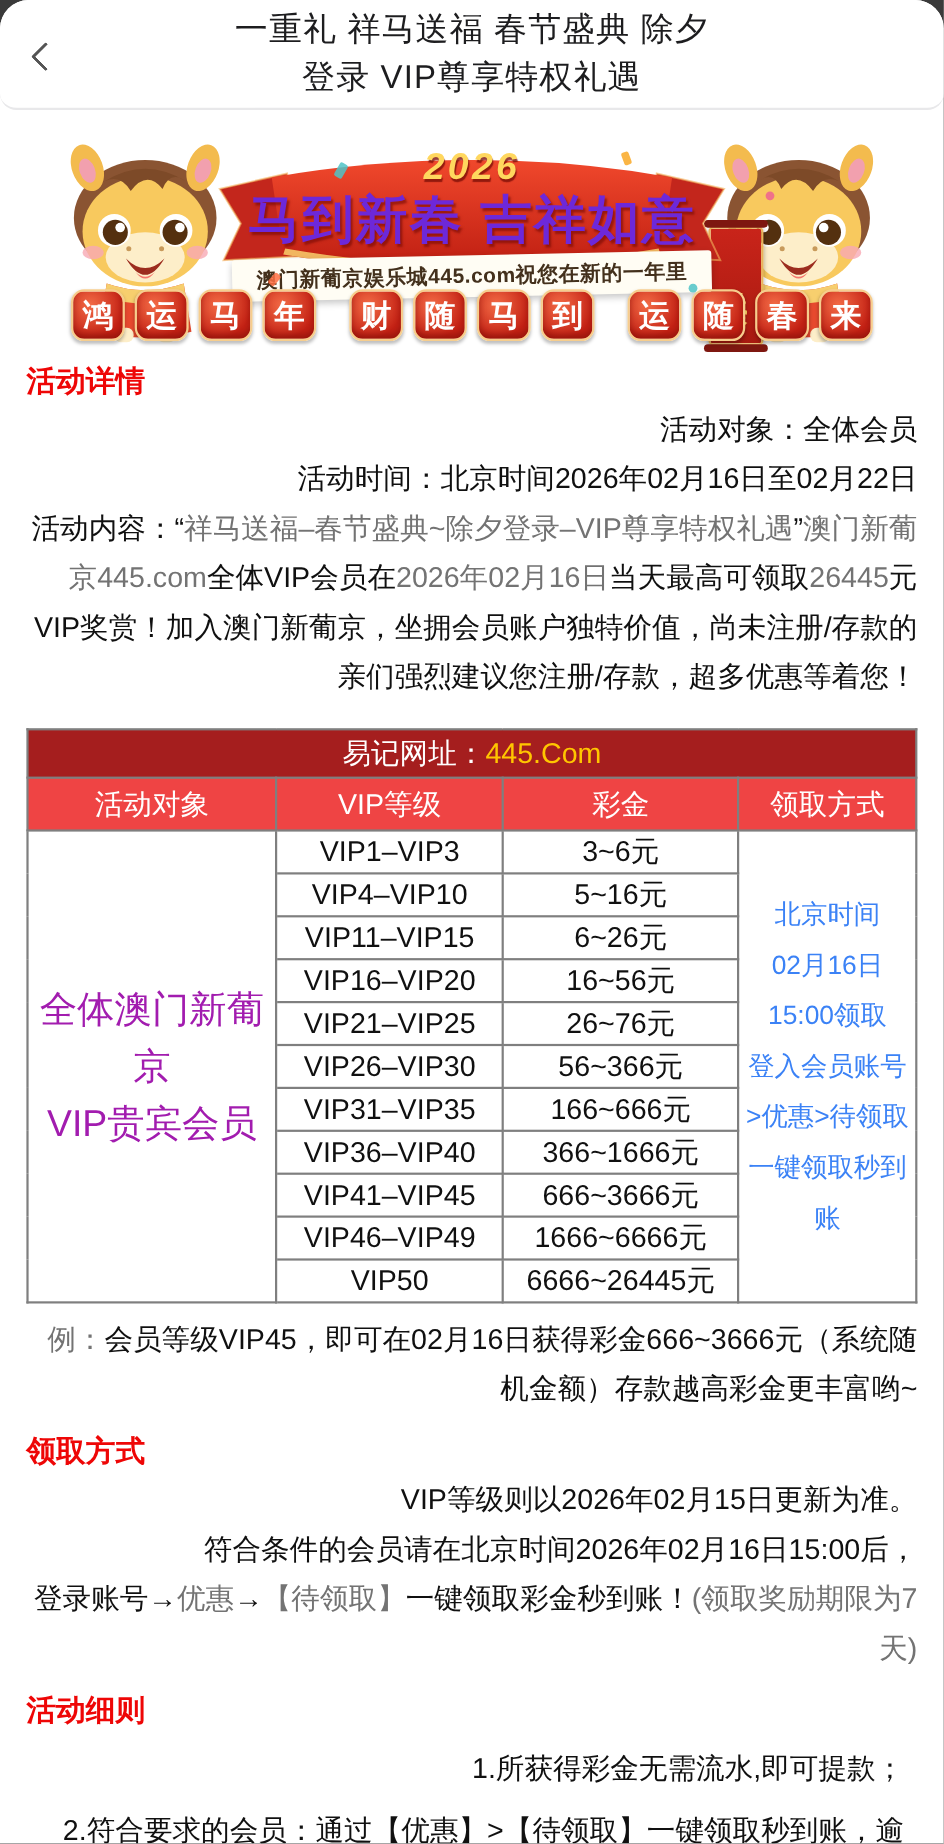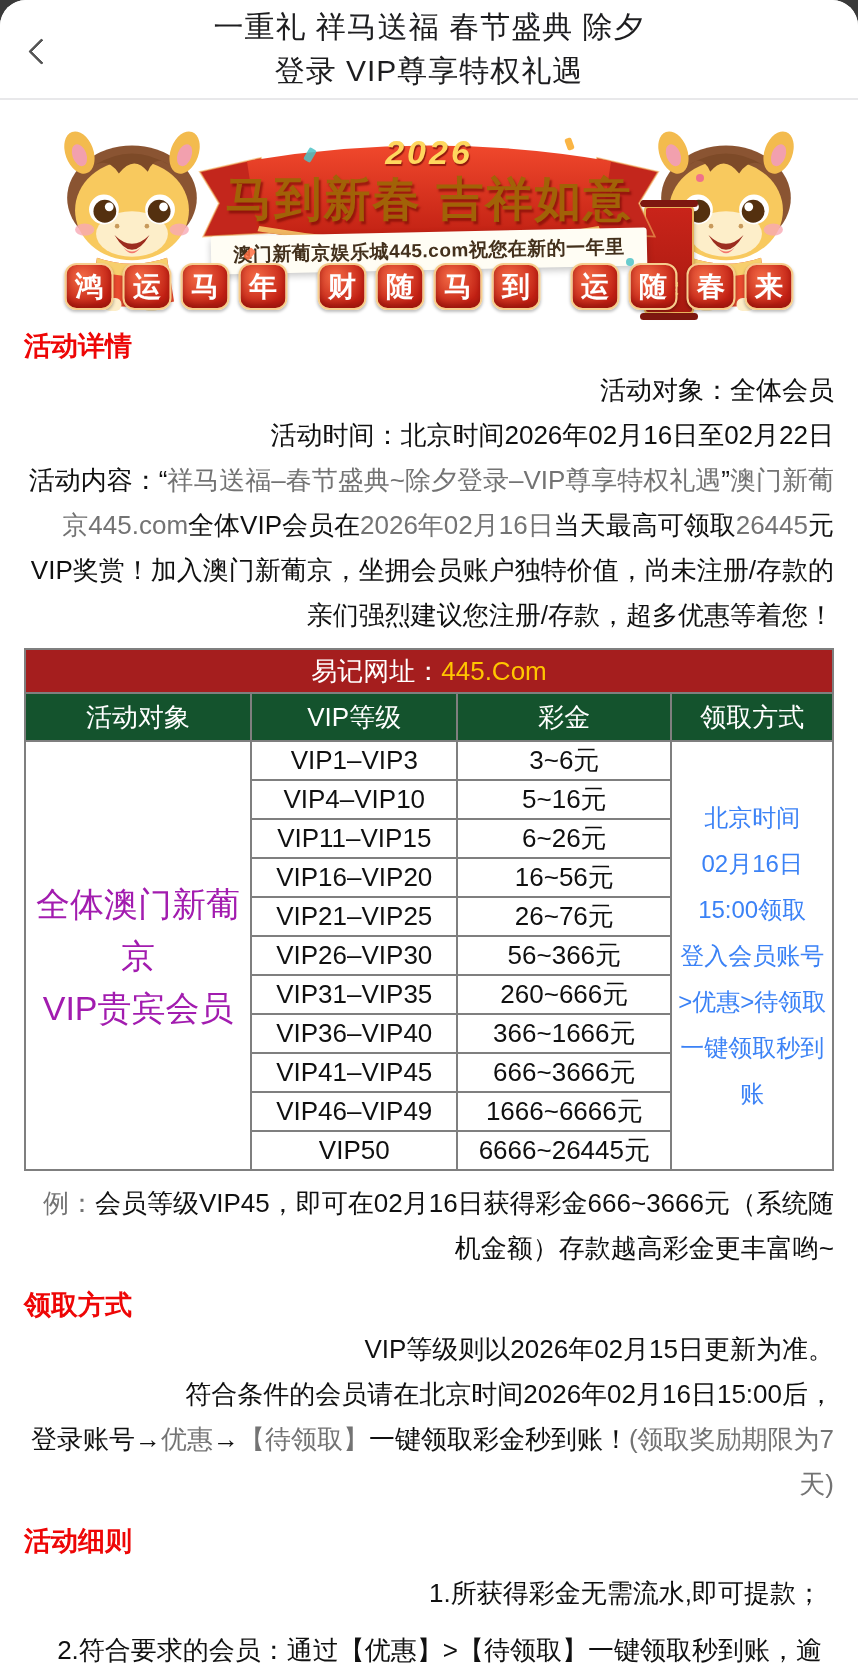--- a/index.html
+++ b/index.html
@@ -10,21 +10,21 @@
     -webkit-font-smoothing:antialiased;
   }
   .page{
     position:absolute;inset:0;background:#ffffff;
     border-radius:26px 26px 0 0;overflow:hidden;
   }
   
   .hdr{
     position:relative;height:98px;background:#fff;
     border-bottom:2px solid #e8e8ea;
-    display:flex;flex-direction:column;justify-content:center;align-items:center;
+    display:flex;flex-direction:column;justify-content:center;align-items:center;border-radius:15px;
   }
   .hdr-title{font-size:30px;line-height:44px;color:#1d1d1f;text-align:center;letter-spacing:1px;}
   .back-btn{
     position:absolute;left:26px;top:38px;width:30px;height:30px;cursor:pointer;
   }
   .back-btn::before{
     content:"";position:absolute;left:6px;top:4px;width:16px;height:16px;
     border-left:3.5px solid #555;border-bottom:3.5px solid #555;
     transform:rotate(45deg);border-radius:2px;
   }
@@ -49,21 +49,21 @@
   .scroll-text{writing-mode:vertical-rl;color:#ffd564;font-size:19px;font-weight:bold;letter-spacing:4px;}
   .ribbon-wrap{position:absolute;left:50%;transform:translateX(-50%);top:0;width:540px;height:140px;}
   .ribbon-wrap svg{position:absolute;inset:0;width:100%;height:100%;}
   .ribbon-year{
     position:absolute;top:5px;left:0;right:0;text-align:center;
     font-size:34px;font-weight:bold;font-style:italic;color:#ffd75e;
     text-shadow:1px 2px 1px rgba(125,15,8,.8);letter-spacing:3px;
   }
   .ribbon-title{
     position:absolute;top:40px;left:0;right:0;text-align:center;
-    font-size:47px;font-weight:bold;color:#a16207;letter-spacing:2px;
+    font-size:47px;font-weight:bold;color:#6d28d9;letter-spacing:2px;
     text-shadow:2px 3px 2px rgba(120,10,5,.65);
   }
   .paper-strip{
     position:absolute;top:104px;left:50%;transform:translateX(-50%) rotate(-1.2deg);
     width:436px;height:38px;background:#fffdf4;border-radius:3px;
     box-shadow:0 3px 7px rgba(0,0,0,.22);
     display:flex;align-items:center;justify-content:center;
   }
   .paper-strip span{font-size:19px;font-weight:bold;color:#43301c;letter-spacing:.5px;}
   .badges{
@@ -79,27 +79,27 @@
     display:flex;align-items:center;justify-content:center;
   }
   .confetti{position:absolute;border-radius:2px;opacity:.85;}
   
   .content{padding:0 24px;}
   .sec-h{color:#ee0606;font-size:27px;font-weight:bold;margin:16px 0 4px;}
   .line{font-size:26px;color:#101010;line-height:45px;margin:0;text-align:right;}
   .t-red{color:#737373;}
   
   table.vip{
-    width:100%;border-collapse:collapse;margin-top:10px;
+    width:100%;border-collapse:collapse;margin-top:24px;
     border:2px solid #0369a1;table-layout:fixed;
   }
   table.vip td,table.vip th{border:2px solid #7f7f7f;text-align:center;padding:0;}
   .site-row td{background:#a51e1e;height:42px;color:#fff;font-size:26px;}
   .site-row .gold{color:#ffc600;}
-  th.col-h{background:#14532d;color:#fff;font-weight:normal;font-size:26px;height:46px;}
+  th.col-h{background:#ef4444;color:#fff;font-weight:normal;font-size:26px;height:46px;}
   td.cell{font-size:26px;color:#101010;height:37px;}
   td.target-cell{font-size:34px;color:#a21caf;line-height:52px;}
   td.claim-cell{font-size:24px;color:#3b82f6;line-height:46px;padding:0 2px;}
   
   .rules p{margin:12px;}
 </style>
 </head>
 <body>
 
 <div class="page">
@@ -282,21 +282,21 @@
       <tr>
             <td class="cell">VIP21–VIP25</td>
             <td class="cell">26~76元</td>
           </tr>
       <tr>
             <td class="cell">VIP26–VIP30</td>
             <td class="cell">56~366元</td>
           </tr>
       <tr>
             <td class="cell">VIP31–VIP35</td>
-            <td class="cell">260~666元</td>
+            <td class="cell">166~666元</td>
           </tr>
       <tr>
             <td class="cell">VIP36–VIP40</td>
             <td class="cell">366~1666元</td>
           </tr>
       <tr>
             <td class="cell">VIP41–VIP45</td>
             <td class="cell">666~3666元</td>
           </tr>
       <tr>

